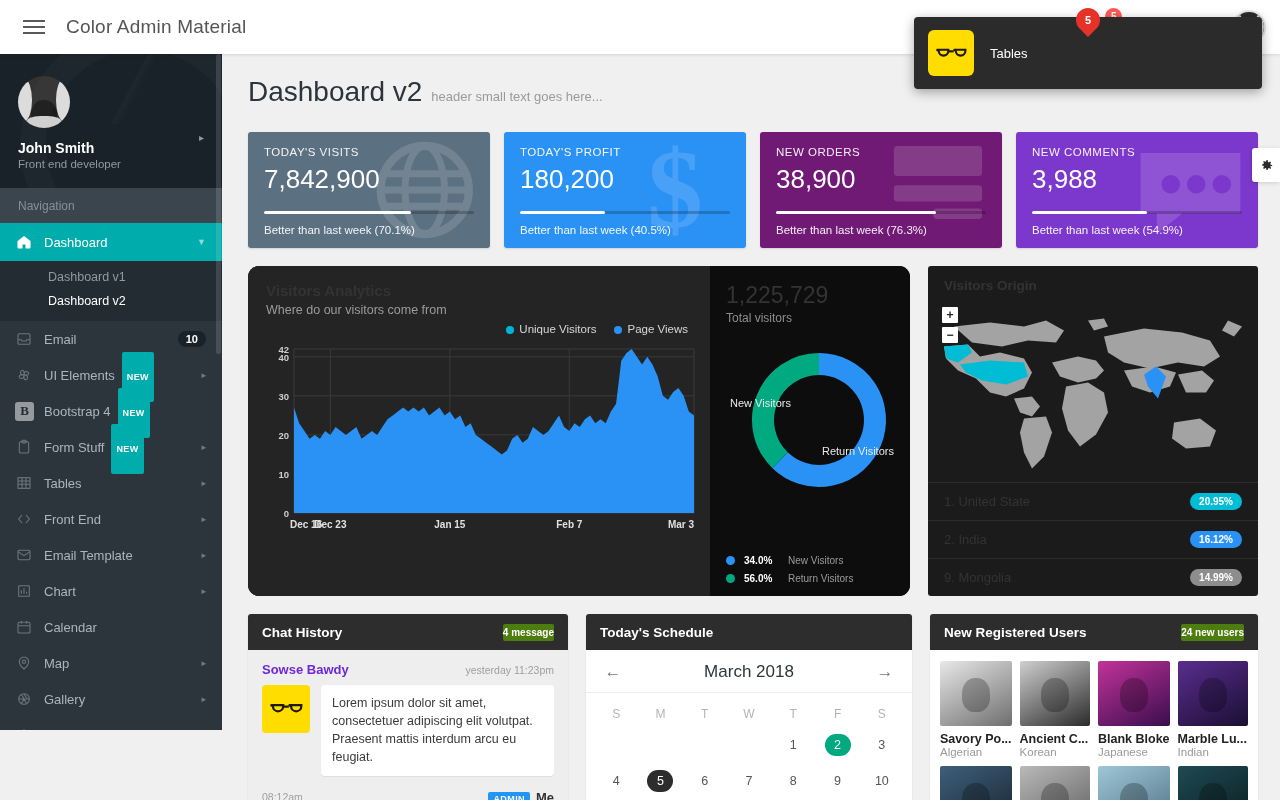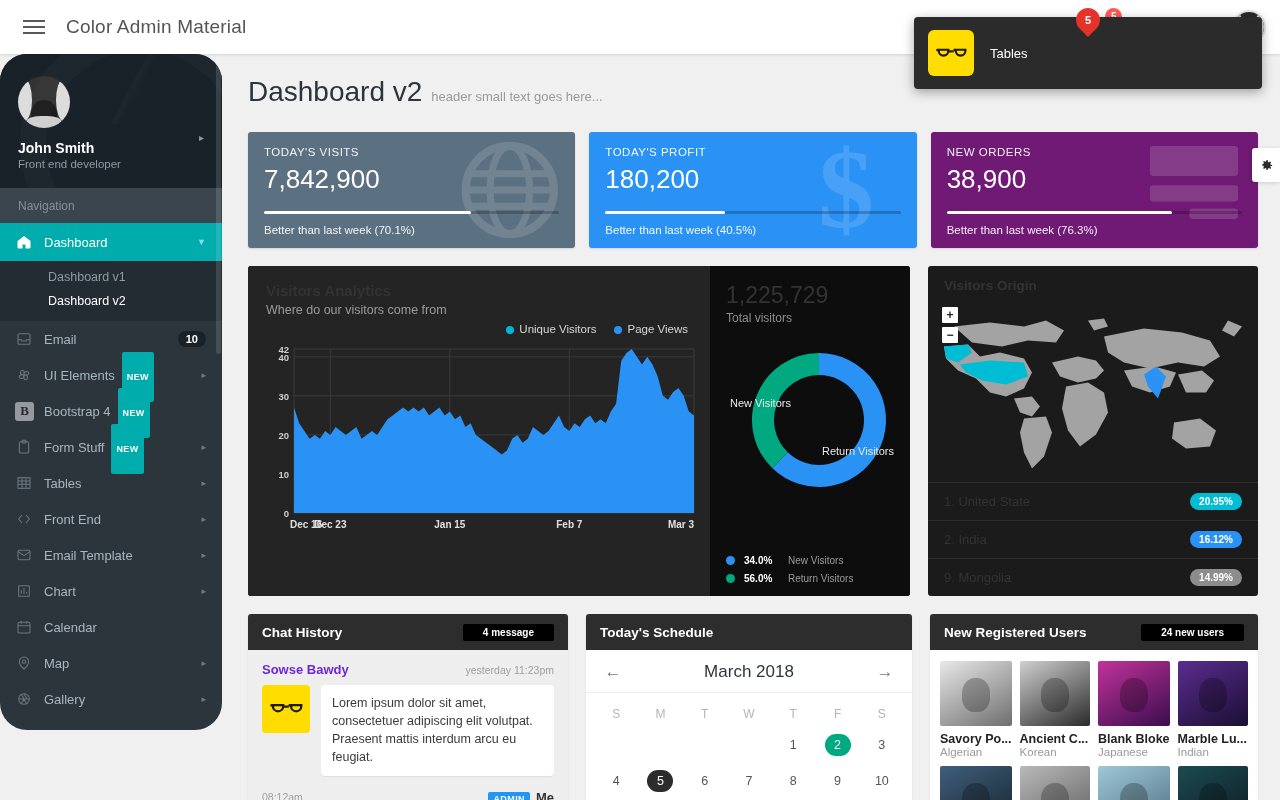--- a/index.html
+++ b/index.html
@@ -33,21 +33,21 @@
   .tb-avatar { width:34px; height:34px; border-radius:50%; overflow:hidden; margin-right:6px;
     border:2px solid #e6e6e6; background:#2b2b2b; position:relative; cursor:pointer;}
   .tb-avatar .face { position:absolute; left:50%; top:52%; transform:translate(-50%,-50%);
     width:20px; height:22px; border-radius:48% 48% 42% 42%; background:#1d1d1d; }
   .tb-avatar .hairL { position:absolute; left:0; top:2px; width:9px; height:26px; background:#d8d8d8; border-radius:50%;}
   .tb-avatar .hairR { position:absolute; right:0; top:2px; width:9px; height:26px; background:#d8d8d8; border-radius:50%;}
 
   
   .sidebar {
     position:absolute; left:0; top:54px; width:222px; height:676px;
-    background:#2d353c; overflow:hidden; z-index:20;border-radius:27px;
+    background:#2d353c; overflow:hidden; z-index:20;
   }
   .sb-profile { position:relative; padding:22px 18px 18px 18px; background:#1a2229; overflow:hidden; }
   .sb-profile::after{
     content:""; position:absolute; right:-40px; top:-30px; width:190px; height:190px;
     border-radius:50%; border:26px solid rgba(255,255,255,.022);
   }
   .sb-profile::before{
     content:""; position:absolute; left:40px; top:-60px; width:220px; height:130px;
     background:linear-gradient(118deg, transparent 48%, rgba(255,255,255,.025) 49%, transparent 52%);
   }
@@ -107,21 +107,21 @@
   .stat .val { font-size:26px; margin-top:6px; position:relative; z-index:2; font-weight:normal;}
   .stat .bar { position:absolute; left:16px; right:16px; bottom:34px; height:3px;
      background:rgba(0,0,0,.22); border-radius:2px; z-index:2;}
   .stat .bar i { display:block; height:3px; background:#fff; border-radius:2px;}
   .stat .foot { position:absolute; left:16px; bottom:12px; font-size:11.5px; opacity:.93; z-index:2;}
   .stat .art { position:absolute; right:-4px; top:0; bottom:0; width:150px; opacity:.14; z-index:1;}
   .stat .art svg { width:100%; height:100%; fill:#fff; }
 
   
   .row2 { display:flex; gap:18px; margin-top:18px; }
-  .analytics { width:662px; display:flex; background:#242424; border-radius:3px; overflow:hidden;}
+  .analytics { width:662px; display:flex; background:#242424; border-radius:11px; overflow:hidden;}
   .an-left { width:462px; padding:16px 14px 8px 18px; background:#242424; }
   .an-title { font-size:15px; font-weight:bold; }
   .an-sub { font-size:12.5px; color:#9b9b9b; margin-top:4px;}
   .an-legend { display:flex; gap:18px; justify-content:flex-end; margin-top:6px; font-size:11.5px;
     color:#d6d6d6; padding-right:8px;}
   .an-legend i { display:inline-block; width:8px; height:8px; border-radius:50%; margin-right:5px; vertical-align:middle;}
   .chartwrap { position:relative; height:200px; margin-top:4px; }
   .an-right { width:200px; background:#0d0d0d; padding:16px 14px 10px 16px; position:relative;}
   .an-total { font-size:23px; }
   .an-totlbl { font-size:12px; color:#8e8e8e; margin-top:2px;}
@@ -143,22 +143,22 @@
     border-radius:1px; font-weight:bold; line-height:1;}
   .or-row { display:flex; align-items:center; justify-content:space-between;
     padding:10px 16px; border-top:1px solid #2c2c2c; font-size:13px;}
   .pill { font-size:10px; font-weight:bold; color:#fff; border-radius:10px; padding:3px 9px;}
 
   
   .row3 { display:flex; gap:18px; margin-top:18px; }
   .card { background:#fff; border-radius:3px; box-shadow:0 1px 2px rgba(0,0,0,.1); overflow:hidden;}
   .card-head { background:#2d2d2d; color:#fff; height:36px; display:flex; align-items:center;
     justify-content:space-between; padding:0 14px; font-size:13.5px; font-weight:bold;}
-  .head-pill { font-size:10px; font-weight:bold; color:#fff; background:#000000;
-    border-radius:2px; padding:3px 20px; }
+  .head-pill { font-size:10px; font-weight:bold; color:#fff; background:#4d7c0f;
+    border-radius:2px; padding:3px 0; }
   .chat { width:320px; }
   .chat-body { background:#eeeeee; padding:12px 14px; height:172px; overflow:hidden;}
   .chat-meta { display:flex; justify-content:space-between; align-items:baseline; }
   .chat-who { font-size:13px; font-weight:bold; color:#6d28d9; }
   .chat-time { font-size:10.5px; color:#9f9f9f; }
   .chat-line { display:flex; gap:11px; margin-top:8px; }
   .glasses { width:48px; height:48px; border-radius:4px; background:#ffdd00; flex:0 0 48px;
      display:flex; align-items:center; justify-content:center;}
   .glasses svg { width:34px; height:16px; }
   .bubble { background:#fff; border-radius:4px; padding:9px 11px; font-size:12.5px;
@@ -476,20 +476,36 @@
               <rect x="18" y="46" width="76" height="14" rx="3"></rect>
               <rect x="52" y="66" width="42" height="9" rx="3"></rect>
             </svg>
         </div>
         <div class="lbl">NEW ORDERS</div>
         <div class="val">38,900</div>
         <div class="bar">
             <i id="b2" style="width: 76.3%;"></i>
           </div>
         <div class="foot">Better than last week (76.3%)</div>
+      </div>
+      <div class="stat" id="st3" style="background: rgb(124, 56, 204);">
+        <div class="art">
+          <svg viewBox="0 0 100 100">
+              <path d="M10 18h86v52H46L24 88V70H10z"></path>
+              <circle cx="36" cy="45" r="8" fill="#7c38cc"></circle>
+              <circle cx="58" cy="45" r="8" fill="#7c38cc"></circle>
+              <circle cx="80" cy="45" r="8" fill="#7c38cc"></circle>
+            </svg>
+        </div>
+        <div class="lbl">NEW COMMENTS</div>
+        <div class="val">3,988</div>
+        <div class="bar">
+            <i id="b3" style="width: 54.9%;"></i>
+          </div>
+        <div class="foot">Better than last week (54.9%)</div>
       </div>
     </div>
 
     <div class="row2">
       <div class="analytics">
         <div class="an-left">
           <div class="an-title">Visitors Analytics</div>
           <div class="an-sub">Where do our visitors come from</div>
           <div class="an-legend">
             <span><i id="lg0" style="background: rgb(0, 181, 216);"></i><span>Unique Visitors</span></span>

